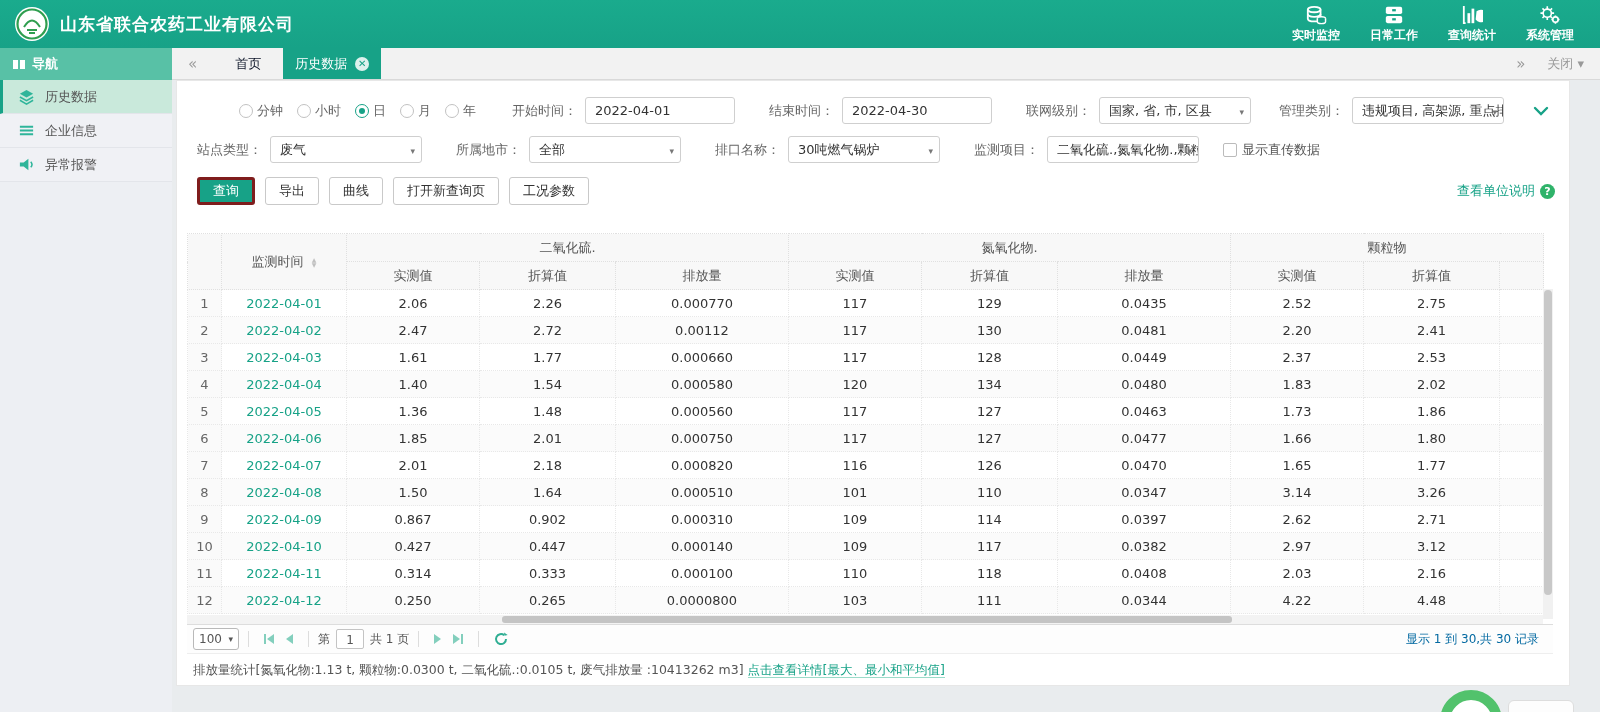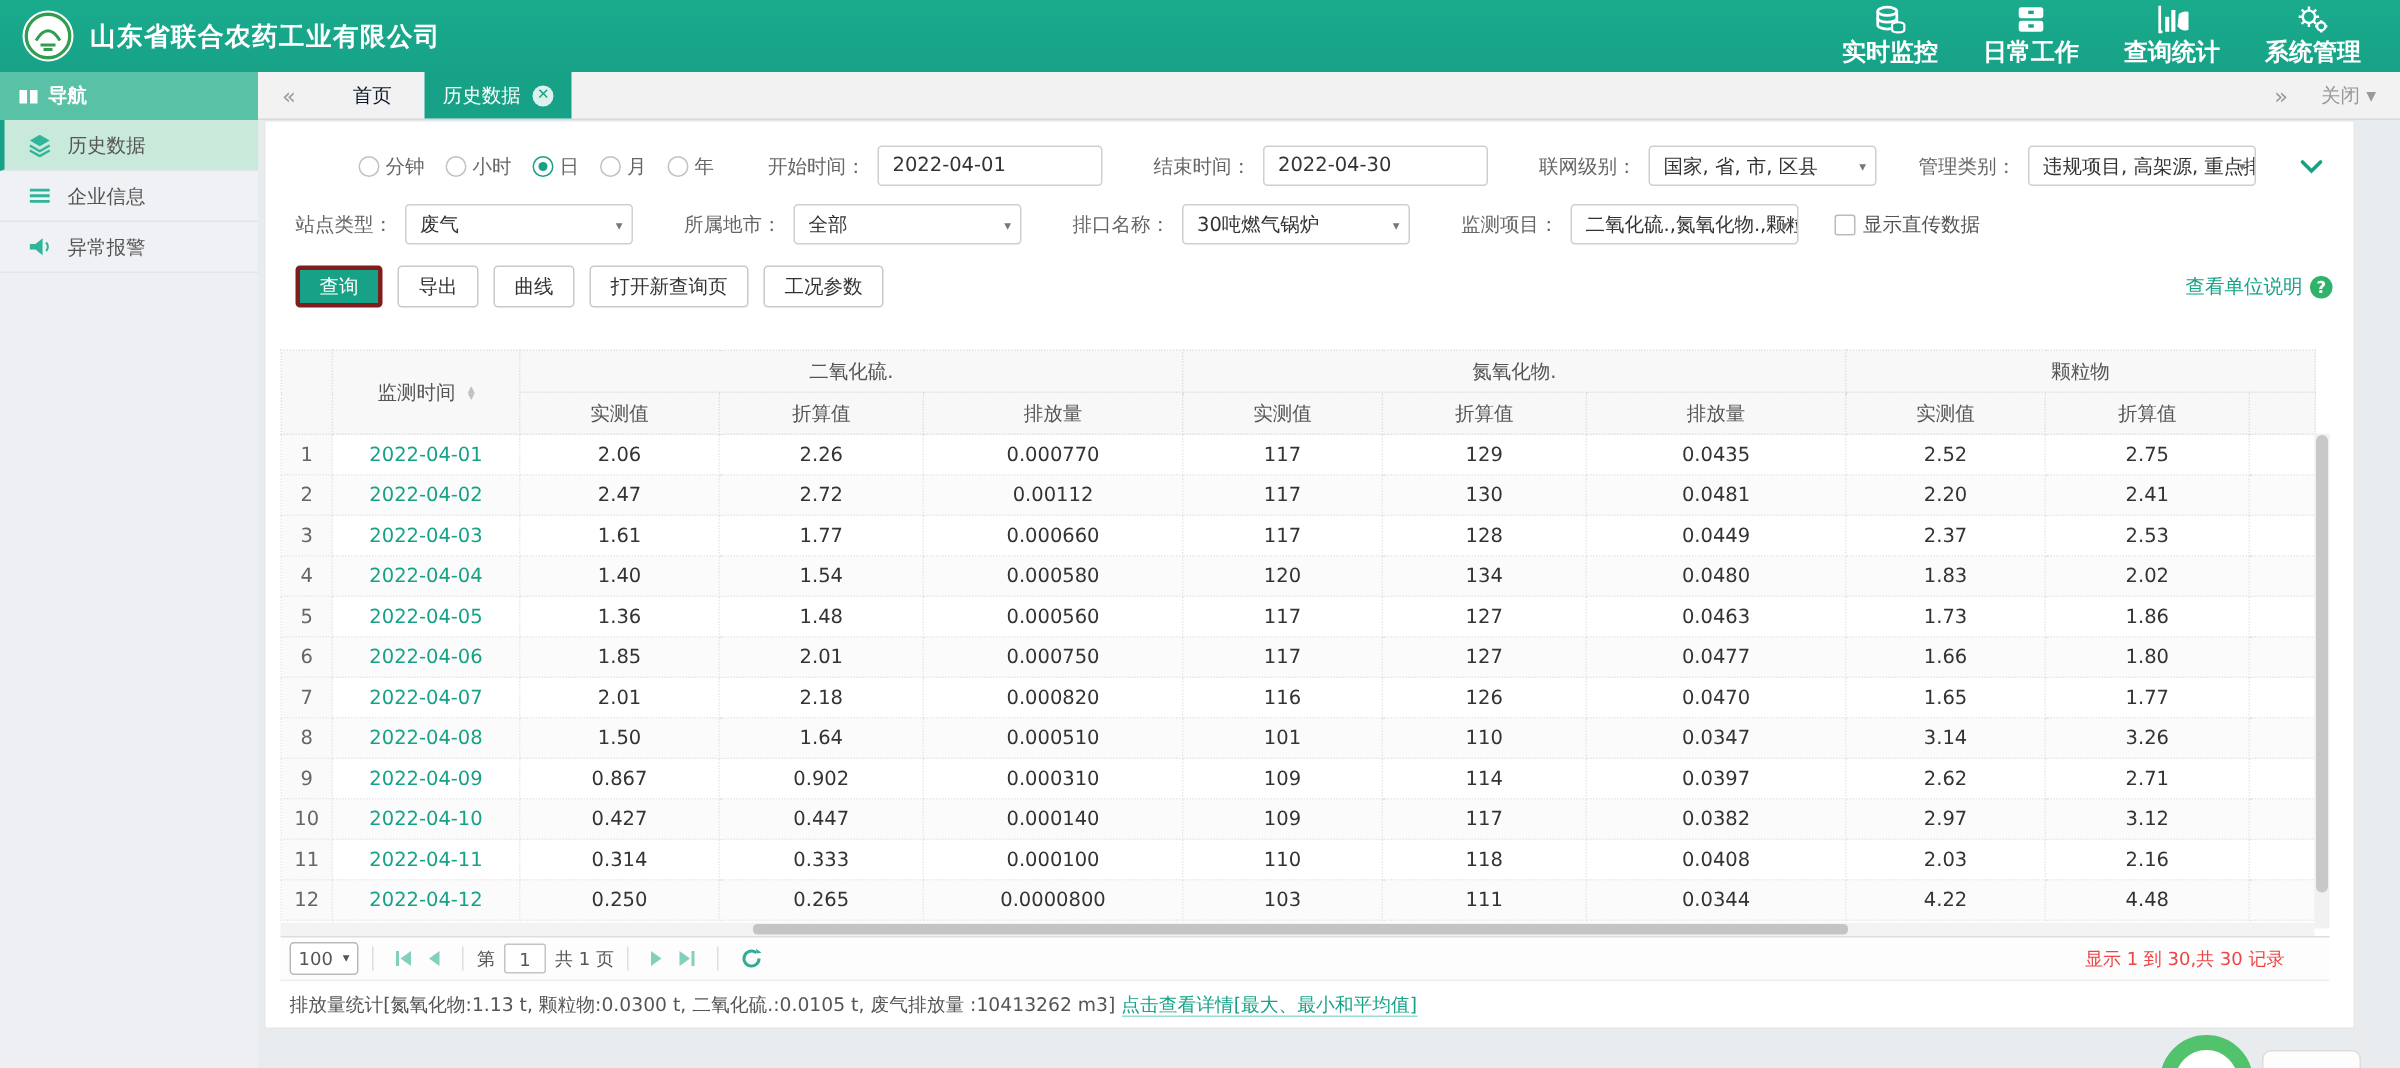--- a/index.html
+++ b/index.html
@@ -6,21 +6,21 @@
   html,body { width:1600px; height:712px; overflow:hidden; }
   body { font-family:"DejaVu Sans","Liberation Sans",sans-serif; background:#e9ecee; position:relative; }
 
   
   .topbar { height:48px; background:linear-gradient(#1aab8d,#17a287); display:flex; align-items:center; padding:0 14px; }
   .logo { width:36px; height:36px; flex:0 0 36px; }
   .company { color:#fff; font-size:17px; font-weight:bold; margin-left:10px; letter-spacing:1px; }
   .top-menu { margin-left:auto; display:flex; gap:30px; margin-right:12px; }
   .top-menu-item { display:flex; flex-direction:column; align-items:center; gap:2px; cursor:pointer; }
   .top-menu-item svg { width:22px; height:20px; }
-  .top-menu-item span { color:#fff; font-size:16px; font-weight:bold; }
+  .top-menu-item span { color:#fff; font-size:12px; font-weight:bold; }
 
   
   .body-row { display:flex; height:664px; }
   .sidebar { width:172px; background:#edeff3; flex:0 0 172px; }
   .nav-header { height:32px; background:#58c1a6; color:#fff; font-size:13px; font-weight:bold; display:flex; align-items:center; gap:7px; padding-left:13px; }
   .nav-header .sq { display:inline-flex; gap:2px; }
   .nav-header .sq i { width:5px; height:9px; background:#fff; }
   .nav-item { height:34px; display:flex; align-items:center; gap:10px; padding-left:18px; font-size:13px; color:#555; border-bottom:1px solid #e3e5ea; background:#f0f1f5; cursor:pointer; }
   .nav-item svg { width:17px; height:17px; }
   .nav-item.active { background:#c9e9db; border-left:3px solid #17a287; padding-left:15px; }
@@ -82,21 +82,21 @@
   .psize { width:46px; height:22px; border:1px solid #b9b9b9; border-radius:3px; display:flex; align-items:center; justify-content:space-between; padding:0 5px; background:#fff; cursor:pointer; }
   .psize .caret { font-size:9px; color:#555; }
   .pg-sep { width:1px; height:16px; background:#ddd; margin:0 9px; }
   .pg-btn { display:flex; align-items:center; gap:1px; padding:0 6px; cursor:pointer; }
   .tri-l { width:0; height:0; border-top:5px solid transparent; border-bottom:5px solid transparent; border-right:7px solid #83cfbd; }
   .tri-r { width:0; height:0; border-top:5px solid transparent; border-bottom:5px solid transparent; border-left:7px solid #83cfbd; }
   .pg-bar { width:2px; height:10px; background:#83cfbd; }
   .page-box { width:28px; height:20px; border:1px solid #c4c4c4; border-radius:2px; text-align:center; line-height:20px; margin:0 6px; background:#fff; }
   .pg-text { white-space:nowrap; color:#555; }
   .refresh { margin-left:6px; cursor:pointer; display:flex; }
-  .pg-summary { margin-left:auto; margin-right:24px; color:#ef4444; }
+  .pg-summary { margin-left:auto; margin-right:8px; color:#0369a1; }
 
   
   .stats-line { font-size:12.5px; color:#555; padding:8px 2px 0 2px; white-space:nowrap; }
   .stats-link { color:#17a287; cursor:pointer; border-bottom:1px solid #9adbc9; }
 
   
   .float-circle { position:absolute; left:1440px; top:690px; width:62px; height:62px; border-radius:50%; border:10px solid #52c26c; background:#fff; }
   .float-box { position:absolute; left:1508px; top:700px; width:66px; height:28px; background:#fdfdfd; border:1px solid #ddd; border-radius:6px; }
 </style>
 </head>

